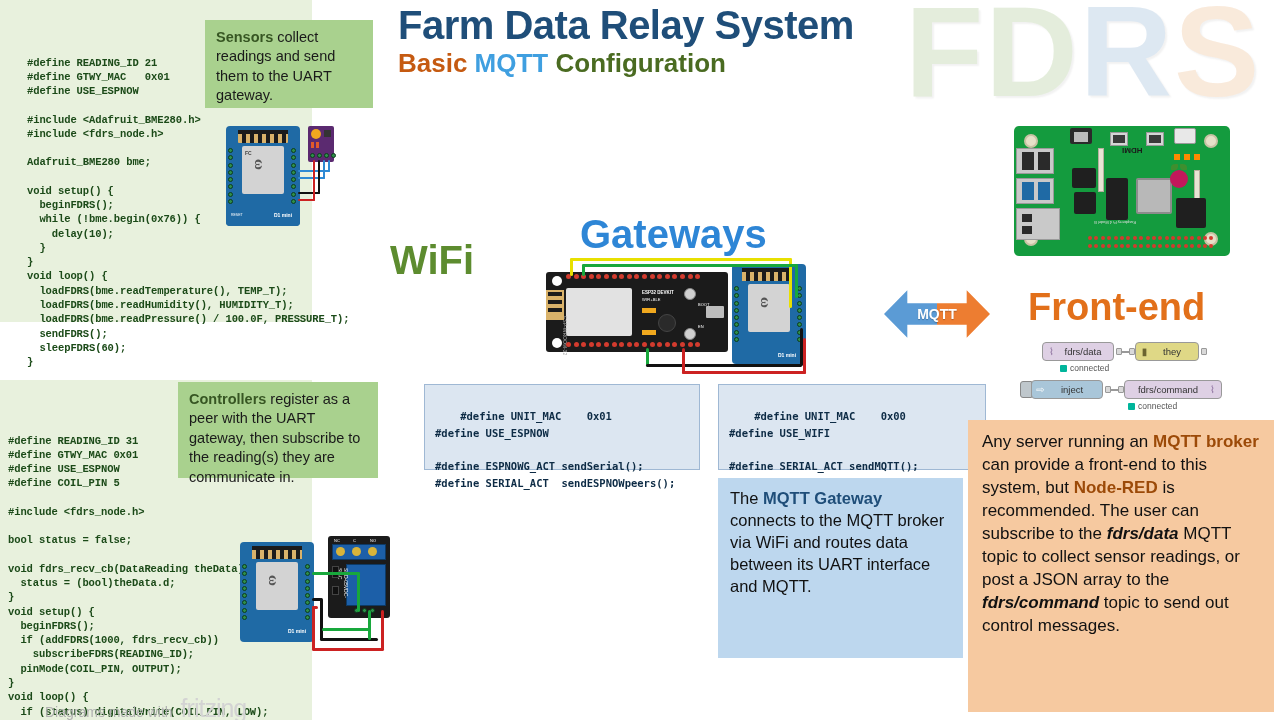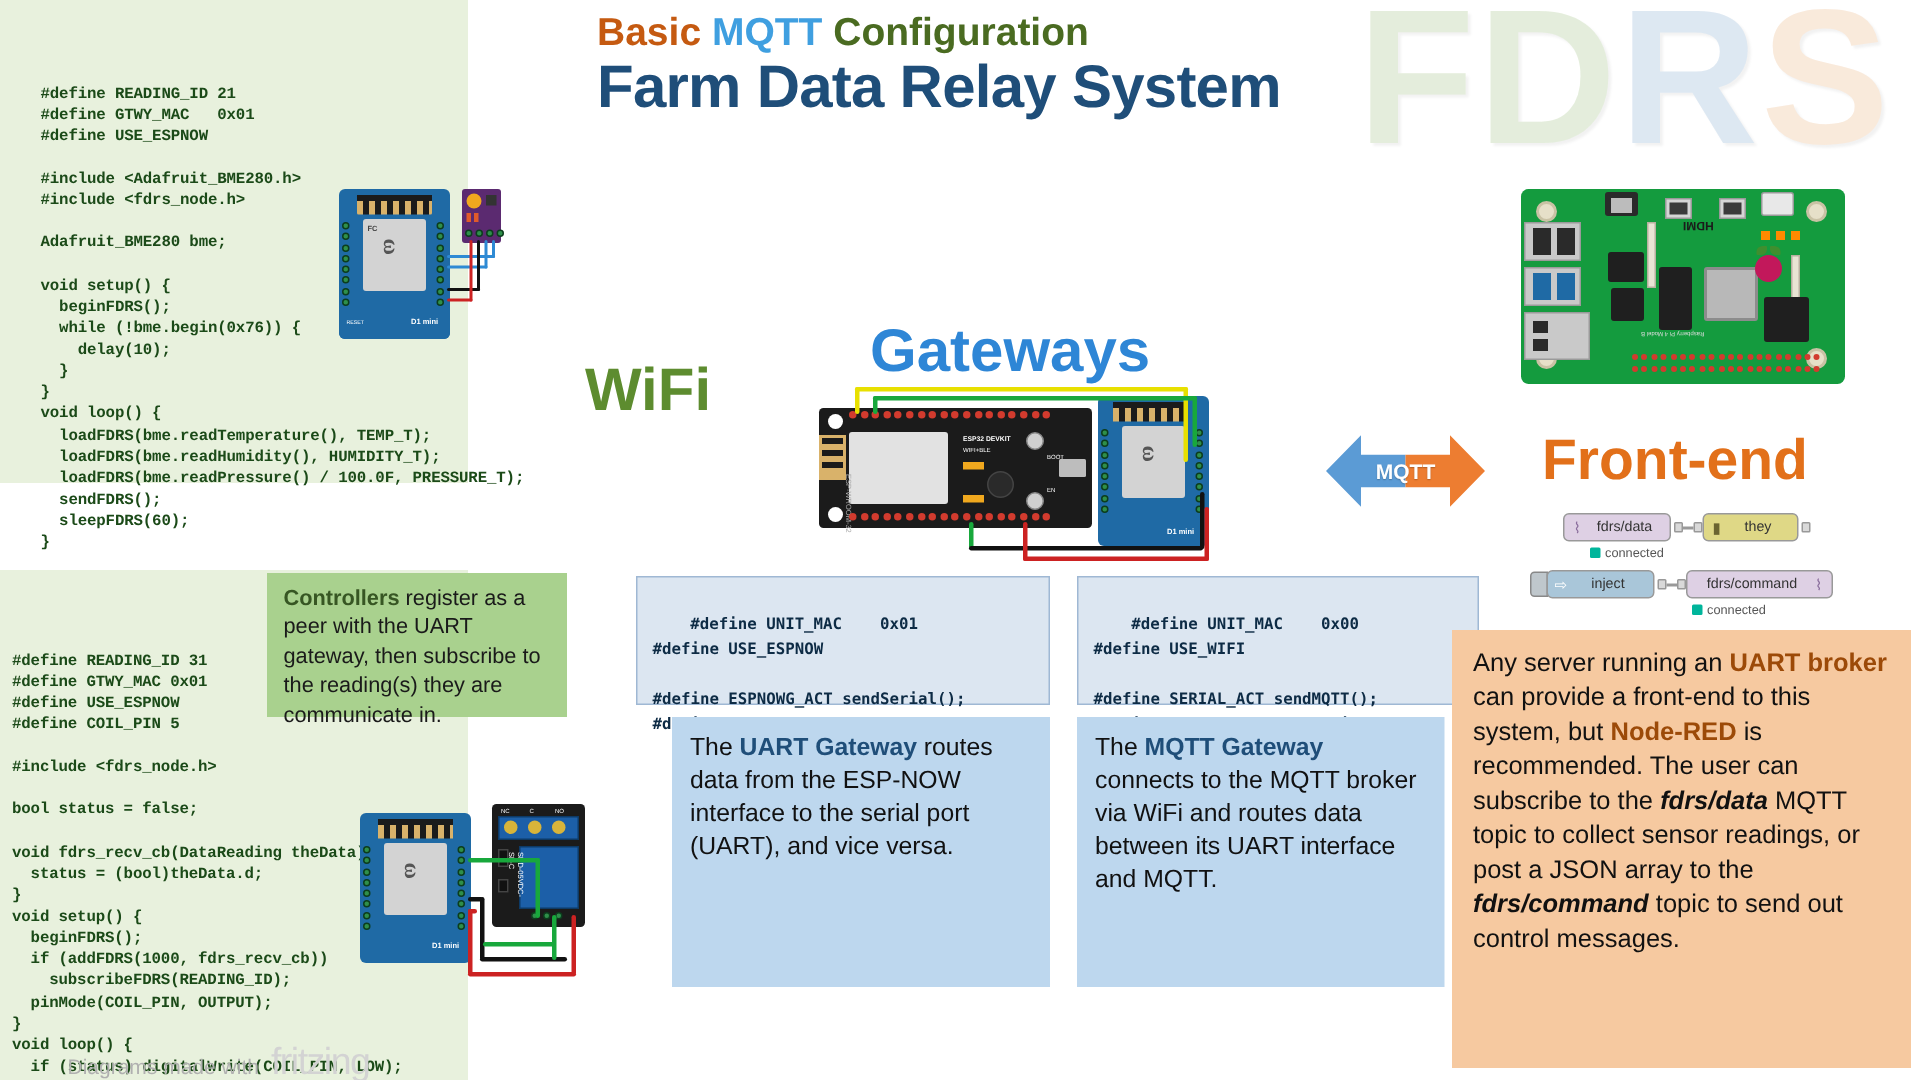--- a/index.html
+++ b/index.html
@@ -368,29 +368,32 @@
     <div class="wire" style="left:84px;top:70px;width:3px;height:42px;background:#111;"></div>
     <div class="wire" style="left:84px;top:110px;width:58px;height:3px;background:#111;"></div>
     <div class="wire" style="left:76px;top:78px;width:6px;height:3px;background:#cc2222;"></div>
     <div class="wire" style="left:76px;top:78px;width:3px;height:44px;background:#cc2222;"></div>
     <div class="wire" style="left:76px;top:120px;width:72px;height:3px;background:#cc2222;"></div>
     <div class="wire" style="left:145px;top:82px;width:3px;height:40px;background:#cc2222;"></div>
     <div class="wire" style="left:132px;top:82px;width:3px;height:30px;background:#18a83c;"></div>
     <div class="wire" style="left:86px;top:100px;width:48px;height:3px;background:#18a83c;"></div>
   </div>
 
+  <div class="callout-green" id="sensors-callout">
+    <b>Sensors</b><span> collect readings and send them to the UART gateway.</span>
+  </div>
   <div class="callout-green" id="controllers-callout">
     <b>Controllers</b><span> register as a peer with the UART gateway, then subscribe to the reading(s) they are communicate in.</span>
   </div>
 
   <div id="title-block">
+    <div id="main-title">Farm Data Relay System</div>
     <div id="subtitle">
       <span id="sub-basic">Basic </span><span id="sub-mqtt">MQTT</span><span id="sub-config"> Configuration</span>
     </div>
-    <div id="main-title">Farm Data Relay System</div>
   </div>
 
 
   <div class="section-heading" id="nodes-heading">WiFi</div>
   <div class="section-heading" id="frontend-heading">Front-end</div>
   <div class="section-heading" id="gateways-heading">Gateways</div>
 
 
   <div class="dbl-arrow" id="mqtt-arrow">
     <div class="arrow-shape">
@@ -645,24 +648,21 @@
 #define SERIAL_ACT  sendESPNOWpeers();</code>
   </div>
   <div class="gw-code-box" id="mqtt-gw-code">
     <code>#define UNIT_MAC    0x00
 #define USE_WIFI
 
 #define SERIAL_ACT sendMQTT();
 #define MQTT_ACT   sendSerial();</code>
   </div>
 
-  <div class="blue-box" id="uart-gw-desc">
-    <span>The </span><b>UART Gateway</b><span> routes data from the ESP-NOW interface to the serial port (UART), and vice versa.</span>
-  </div>
   <div class="blue-box" id="mqtt-gw-desc">
     <span>The </span><b>MQTT Gateway</b><span> connects to the MQTT broker via WiFi and routes data between its UART interface and MQTT.</span>
   </div>
 
   <div id="frontend-desc">
-    <span>Any server running an </span><b>UART broker</b><span> can provide a front-end to this system, but </span><b>Node-RED</b><span> is recommended. The user can subscribe to the </span><i>fdrs/data</i><span> MQTT topic to collect sensor readings, or post a JSON array to the </span><i>fdrs/command</i><span> topic to send out control messages.</span>
+    <span>Any server running an </span><b>MQTT broker</b><span> can provide a front-end to this system, but </span><b>Node-RED</b><span> is recommended. The user can subscribe to the </span><i>fdrs/data</i><span> MQTT topic to collect sensor readings, or post a JSON array to the </span><i>fdrs/command</i><span> topic to send out control messages.</span>
   </div>
 
 </div>
 
 </body></html>

